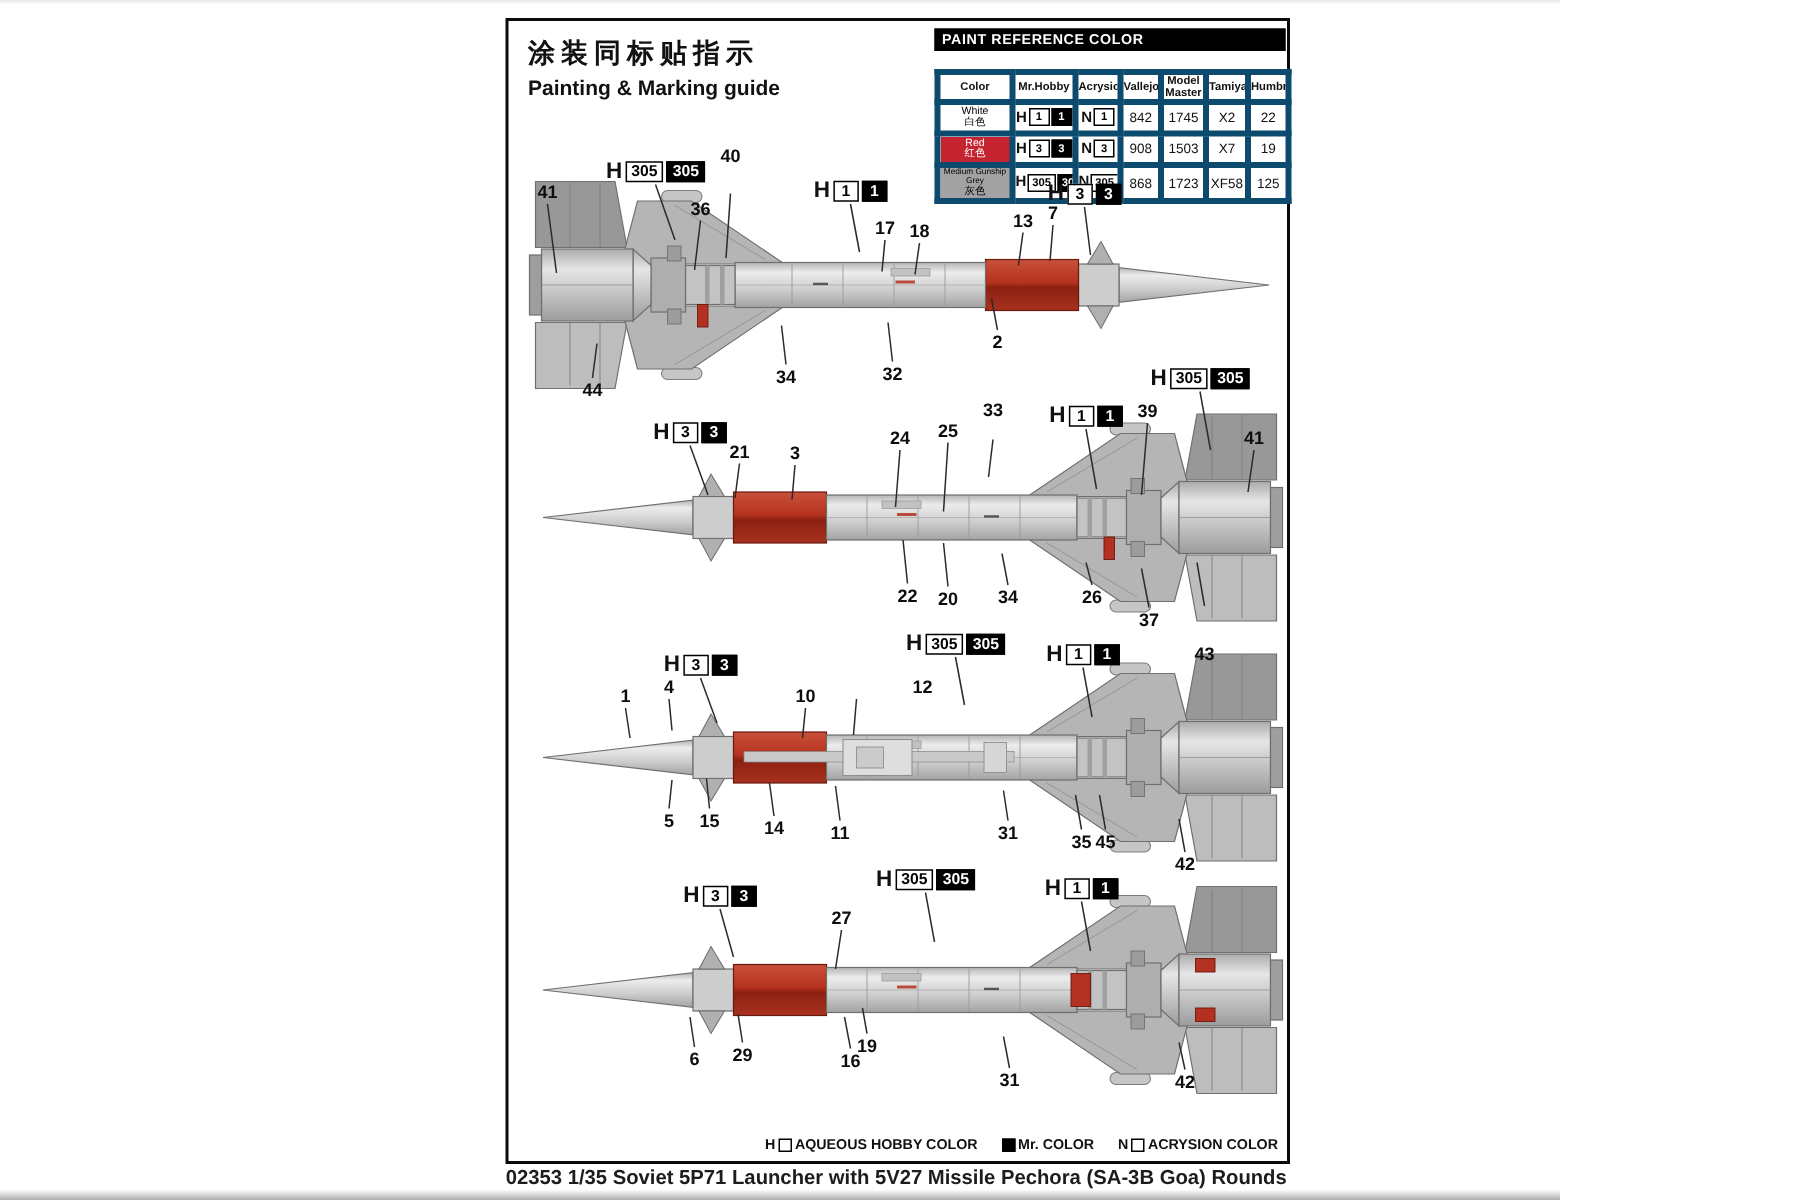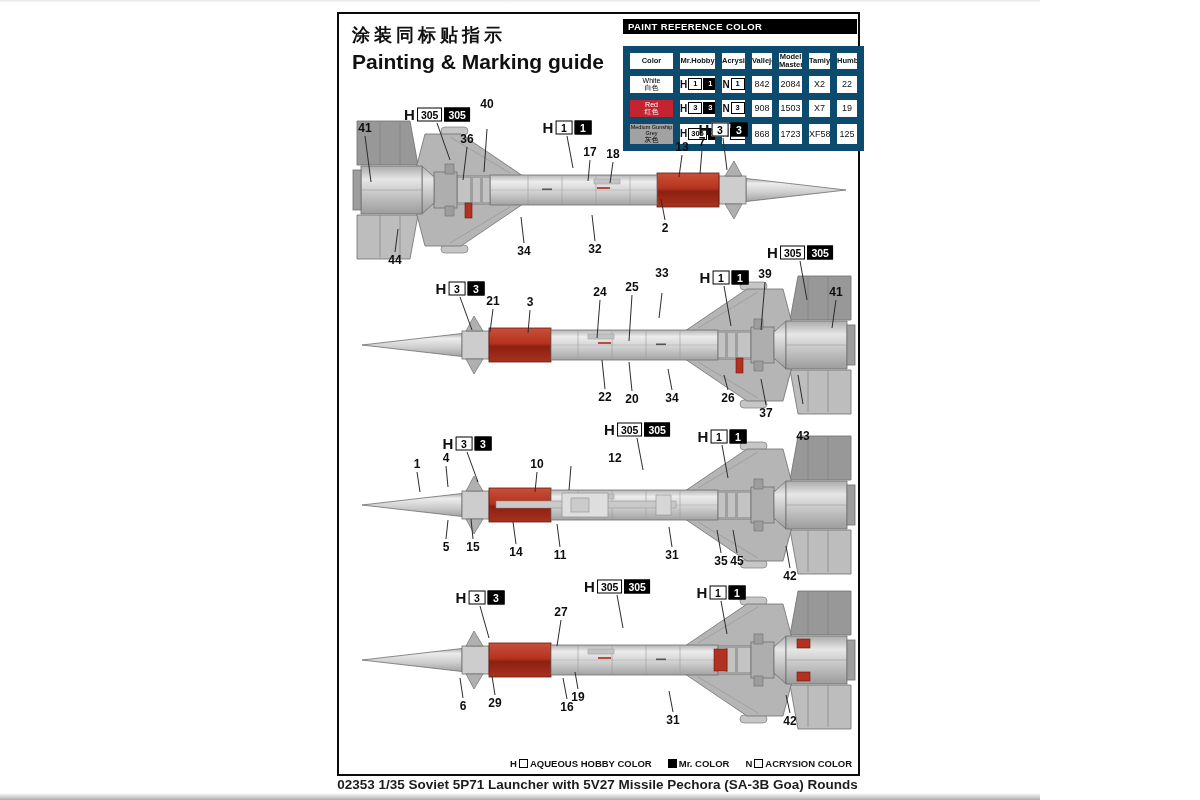--- a/index.html
+++ b/index.html
@@ -6,27 +6,27 @@
   #stage{position:relative;width:1040px;height:800px;background:#ffffff;overflow:hidden;
          font-family:"Liberation Sans","DejaVu Sans",sans-serif;color:#111;}
   .photo-edge-bottom{position:absolute;left:0;bottom:0;width:100%;height:7px;
          background:linear-gradient(#ffffff,#aeaeae);}
   .photo-edge-top{position:absolute;left:0;top:0;width:100%;height:3px;
          background:linear-gradient(#d6d6d6,#ffffff);opacity:.6;}
   .sheet{position:absolute;left:337px;top:12px;width:519px;height:760px;
          border:2px solid #0a0a0a;background:#fff;}
   .title-block{position:absolute;left:352px;top:23px;}
   .title-cn{font-size:18px;font-weight:bold;letter-spacing:4px;}
-  .title-en{font-size:21px;font-weight:bold;margin-top:3px;}
+  .title-en{font-size:14px;font-weight:bold;margin-top:3px;}
   
   .pt{position:absolute;left:623px;top:19px;width:234px;}
   .pt-bar{background:#000;color:#fff;font-size:9.5px;font-weight:bold;
           padding:1px 4px;border:1px solid #000;letter-spacing:.4px;margin-bottom:12px;}
   .pt table{width:100%;border-collapse:collapse;table-layout:fixed;}
-  .pt th,.pt td{border:7px solid #0c4a6e;text-align:center;padding:0;overflow:hidden;}
+  .pt th,.pt td{border:4px solid #0c4a6e;text-align:center;padding:0;overflow:hidden;}
   .pt th{font-size:7.5px;font-weight:bold;height:15px;line-height:1.05;}
   .pt td{font-size:9px;height:17px;}
   .cname{line-height:1.1;}
   .cname .en{font-size:7px;display:block;}
   .cname .cn{font-size:7px;display:block;}
   .pt tbody tr:nth-child(3) .en{font-size:5.5px;}
   .tchip{display:inline-flex;align-items:center;gap:1px;}
   .tchip .h{font-size:10px;font-weight:bold;}
   .tchip .bo{border:1px solid #000;background:#fff;color:#000;font-size:7.5px;font-weight:bold;
              padding:0 2px;line-height:10px;min-width:8px;}
@@ -97,21 +97,21 @@
             <td><span class="tchip">
                 <span class="h">H</span>
                 <span class="bo">1</span>
                 <span class="bs">1</span>
               </span></td>
             <td><span class="tchip">
                 <span class="h">N</span>
                 <span class="bo">1</span>
               </span></td>
             <td>842</td>
-            <td>2084</td>
+            <td>1745</td>
             <td>X2</td>
             <td>22</td>
           </tr>
           <tr>
             <td class="cname" style="background:#c42430;color:#ffffff">
               <span class="en">Red</span>
               <span class="cn">红色</span>
             </td>
             <td><span class="tchip">
                 <span class="h">H</span>

